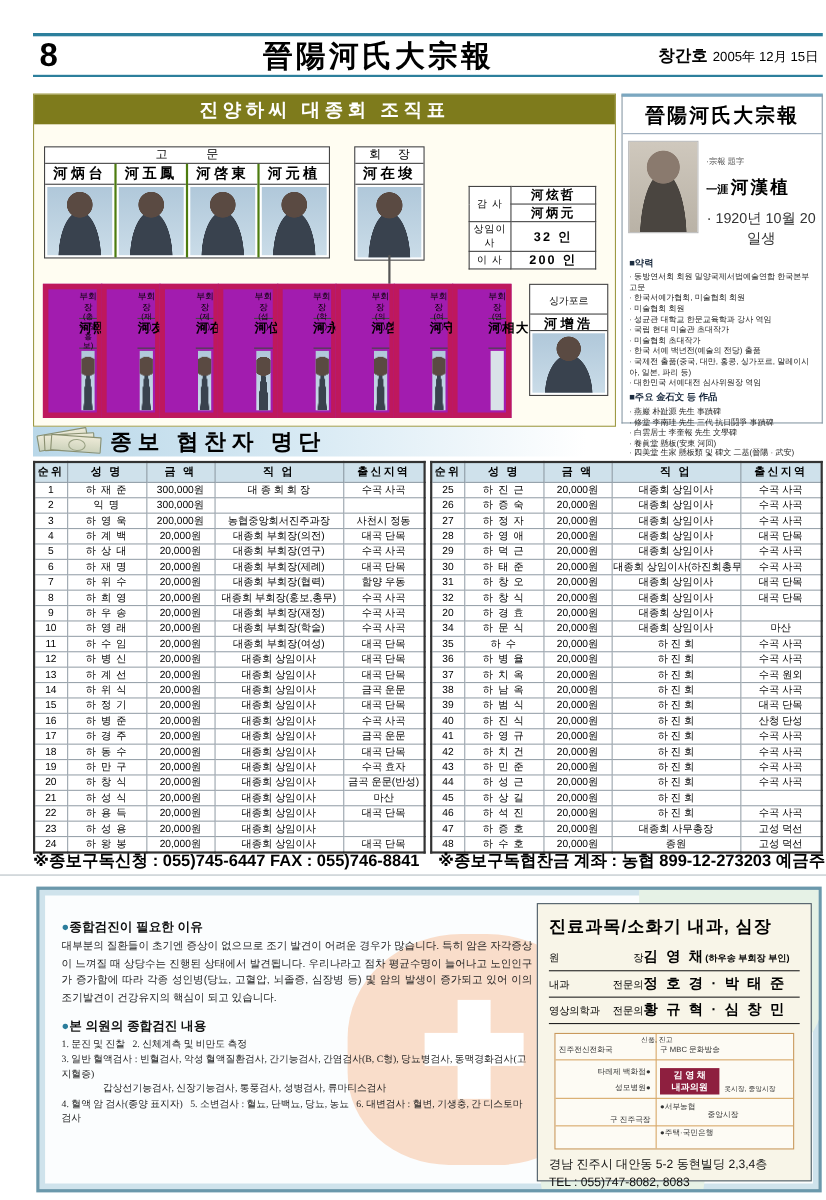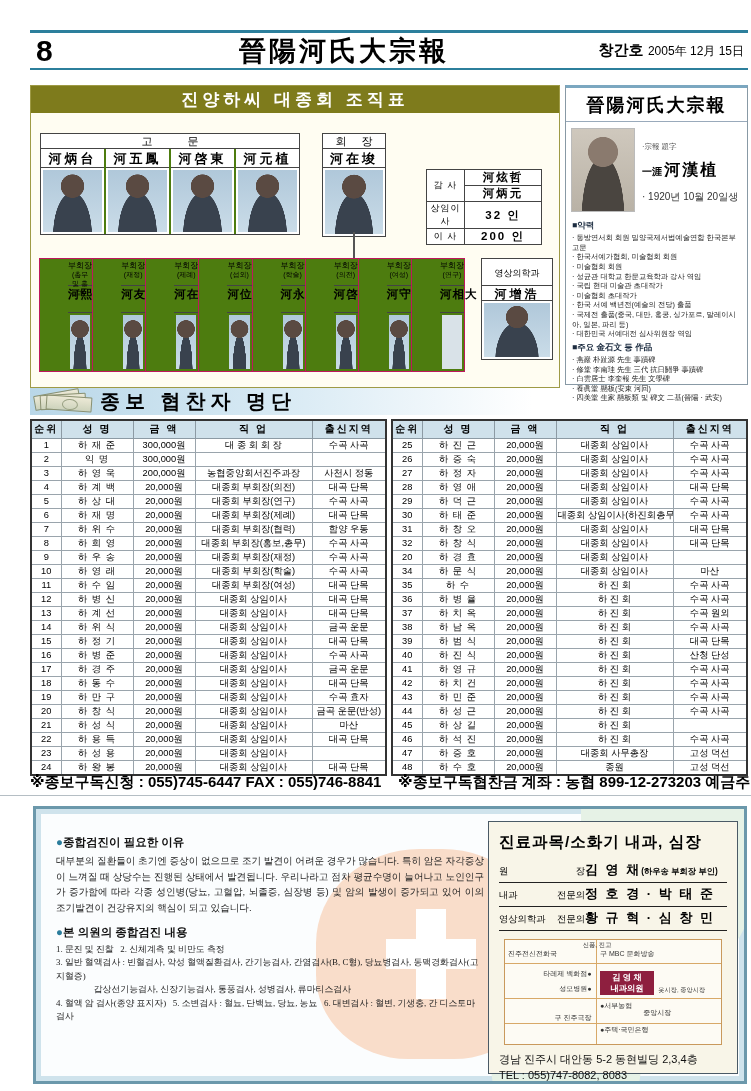--- a/index.html
+++ b/index.html
@@ -43,21 +43,21 @@
     border-bottom:1px solid #444; height:15px; line-height:15px; }
   .chairman .photo { height:64px; }
   .connector { position:absolute; left:322px; top:119px; height:26px; border-left:2px solid #555; }
   .info-table { position:absolute; left:395px; top:56px; width:116px; }
   .info-table table { border-collapse:collapse; width:100%; background:#fff; }
   .info-table td { border:1px solid #444; text-align:center; height:14px; }
   .info-label { font-size:9px; letter-spacing:1px; width:38px; }
   .info-name { font-family:"DejaVu Serif","Liberation Serif",serif; font-weight:bold; font-size:11.5px; letter-spacing:2px; }
   .info-count { font-weight:bold; font-size:11.5px; letter-spacing:2px; }
   .vc-row { position:absolute; left:8px; top:145px; width:426px; display:flex; }
-  .vc-col { flex:1; min-width:0; border:1px solid #be185d; margin-left:-1px; background:#4d7c0f;padding-left:28px; }
+  .vc-col { flex:1; min-width:0; border:5px solid #be185d; margin-left:-1px; background:#a21caf;padding-left:28px; }
   .vc-col:first-child { margin-left:0; }
   .vc-title { height:26px; text-align:center; font-size:8px; line-height:1.25; padding-top:2px; }
   .vc-role { font-size:7px; display:block; }
   .vc-col .oc-name { font-size:11.5px; letter-spacing:1px; height:28px; line-height:16px; border-top:1px solid #444; }
   .vc-col .photo { height:54px; }
   .secretary { position:absolute; left:450px; top:145px; width:72px; border:1px solid #444; background:#fff; }
   .secretary .vc-title { height:26px; line-height:24px; font-size:9px; }
   .secretary .oc-name { font-size:12px; height:16px; line-height:16px; border-top:1px solid #444; }
   .secretary .photo { height:54px; }
 
@@ -68,21 +68,21 @@
     text-align:center; letter-spacing:2px; padding:5px 0 4px; border-bottom:1px solid #9ab; }
   .sb-profile { display:flex; padding:6px 5px 4px; }
   .sb-photo { width:64px; height:84px; flex:none; background:
     radial-gradient(circle at 50% 28%, #8a7a6e 0 22%, rgba(0,0,0,0) 23%),
     radial-gradient(ellipse at 50% 108%, #4a4540 0 48%, rgba(0,0,0,0) 49%),
     linear-gradient(#cfc8bd,#b9b2a6); border:1px solid #bbb; }
   .sb-id { padding-left:7px; padding-top:14px; }
   .sb-caption { color:#555; font-size:7.5px; margin-bottom:8px; }
   .sb-penname { font-size:10px; font-weight:bold; }
   .sb-name { font-family:"DejaVu Serif","Liberation Serif",serif; font-size:16px; font-weight:bold; letter-spacing:2px; }
-  .sb-birth { margin-top:9px; font-size:10px; color:#333;text-align:center; }
+  .sb-birth { margin-top:9px; font-size:13px; color:#333;text-align:center; }
   .sb-section { padding:1px 6px 0; }
   .sb-head { font-weight:bold; font-size:8.5px; color:#1c2c40; margin:3px 0 1px; }
   .sb-li { font-size:7.3px; line-height:1.32; color:#222; }
 
   
   .sp-titlebar { position:absolute; left:30px; top:388px; width:718px; height:27px;
     background:linear-gradient(90deg,#b9d7e8 0%, #d8eaf4 35%, rgba(255,255,255,0) 70%);
     display:flex; align-items:center; }
   .money-icon { position:relative; width:64px; height:24px; margin-left:2px; flex:none; }
   .bill { position:absolute; width:46px; height:15px; border:1px solid #8a9070;
@@ -281,21 +281,21 @@
           </div>
           <div class="vc-col">
             <div class="vc-title">부회장<span class="vc-role">(연구)</span></div>
             <div class="oc-name">河相大</div>
             <div class="photo-wrap">
               <div class="photo empty"></div>
             </div>
           </div>
         </div>
       <div class="secretary">
-        <div class="vc-title">영상의학과</div>
+        <div class="vc-title">싱가포르</div>
         <div class="oc-name">河增浩</div>
         <div class="photo-wrap">
           <div class="photo"></div>
         </div>
       </div>
     </div>
   </div>
 
   <div class="sidebar">
     <div class="sb-title">晉陽河氏大宗報</div>

